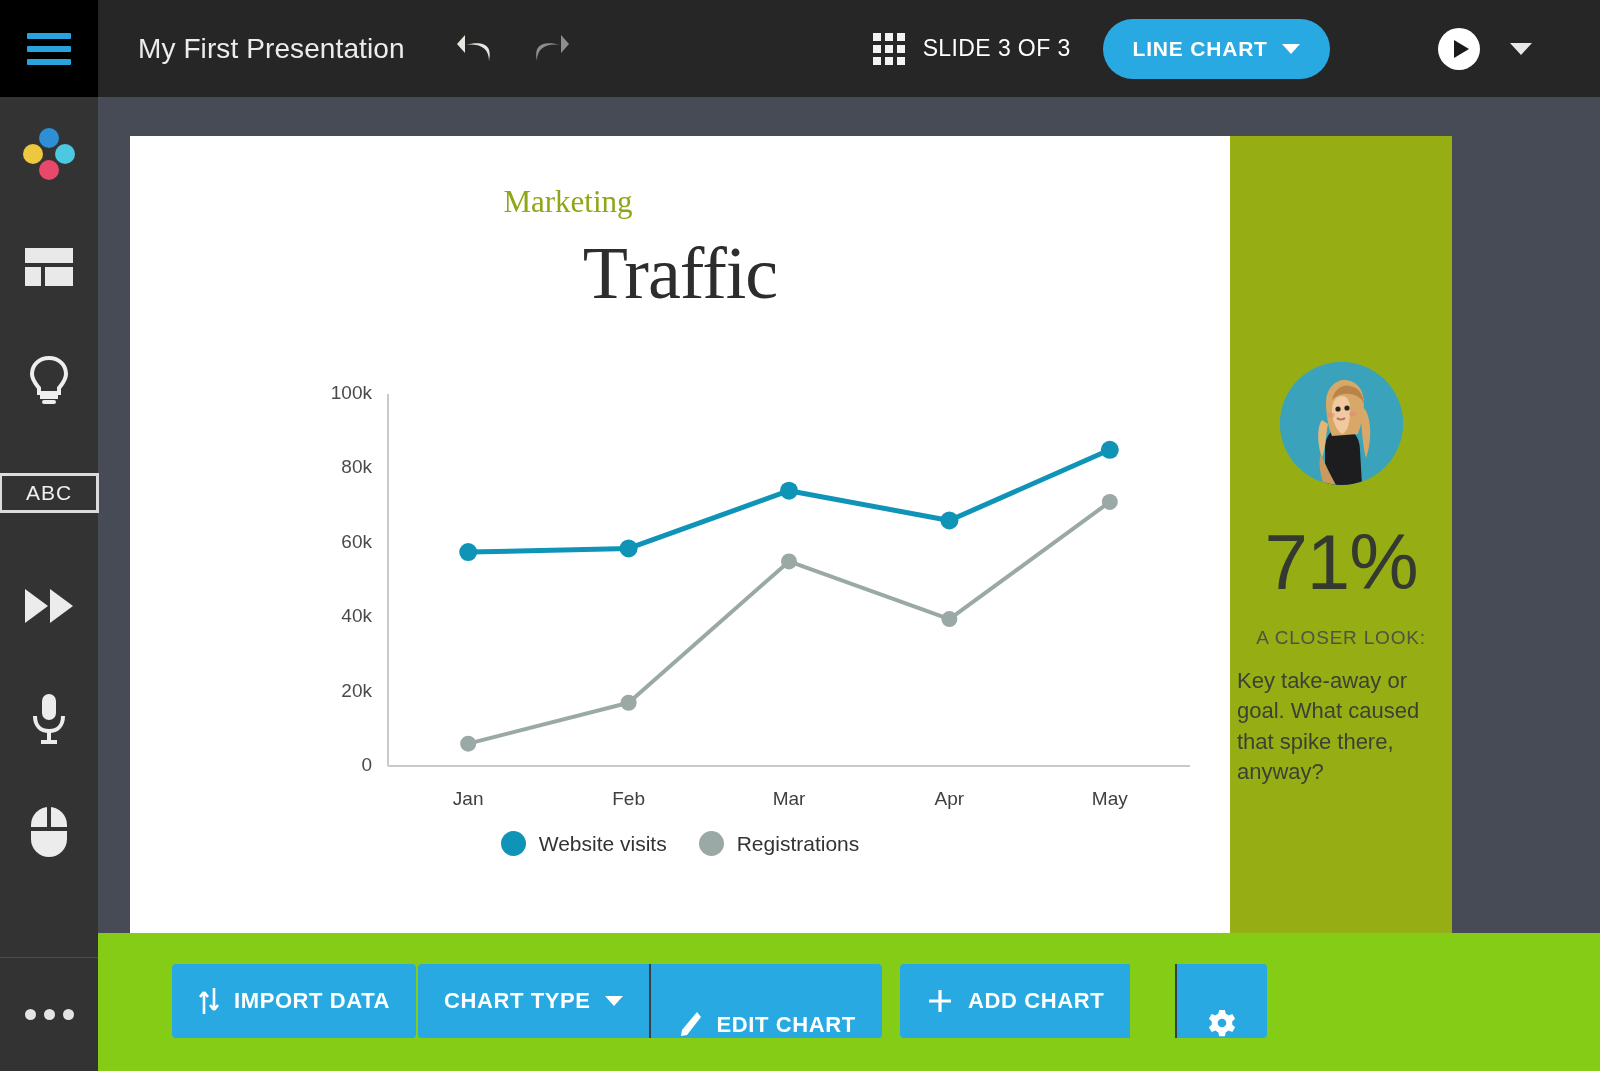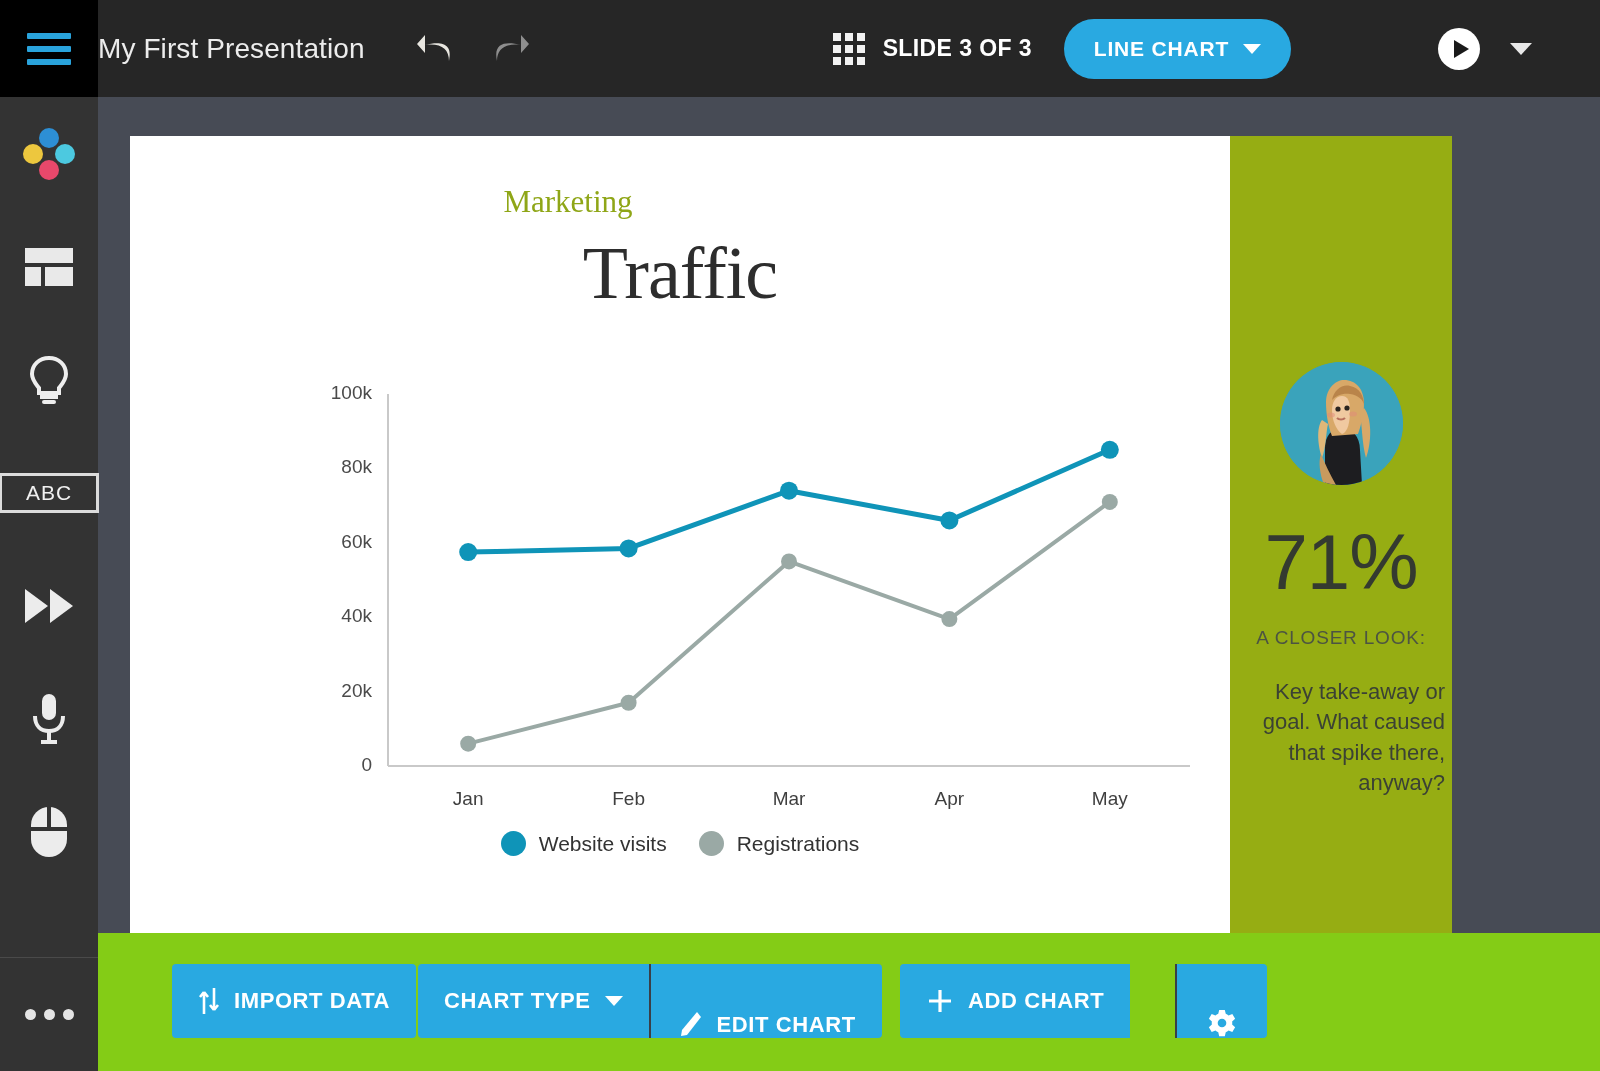--- a/index.html
+++ b/index.html
@@ -20,31 +20,31 @@
   .menu-block {
     width: 98px; height: 97px; background: #000;
     display: flex; align-items: center; justify-content: center;
     flex: 0 0 98px; cursor: pointer;
   }
   .hamburger { width: 44px; display: flex; flex-direction: column; gap: 7px; }
   .hamburger i { display: block; height: 6px; background: #29a3dc; border-radius: 1px; }
 
   .pres-title {
     color: #ececec; font-size: 28px; font-weight: 400;
-    letter-spacing: .1px; white-space: nowrap;
+    margin-left: 40px; letter-spacing: .1px; white-space: nowrap;
   }
 
   .undo-redo { display: flex; align-items: center; gap: 28px; margin-left: 48px; }
   .ur-btn { width: 46px; height: 46px; display: flex; align-items: center; justify-content: center; cursor: pointer; }
 
   .slidecount { display: flex; align-items: center; gap: 18px; margin-left: 300px; }
   .grid-icon { display: grid; grid-template-columns: repeat(3, 8px); grid-template-rows: repeat(3, 8px); gap: 4px; }
   .grid-icon span { display: block; width: 8px; height: 8px; background: #f2f2f2; }
   .slidecount-label {
-    color: #fff; font-size: 23px; font-weight: 700; letter-spacing: .4px; white-space: nowrap;
+    color: #fff; font-size: 23px; font-weight: 400; letter-spacing: .4px; white-space: nowrap;
   }
 
   .chart-pill {
     margin-left: 32px; height: 60px; padding: 0 30px;
     background: #29a9e1; border-radius: 30px; border: none;
     color: #fff; font-size: 21px; font-weight: 700; letter-spacing: .8px;
     display: flex; align-items: center; gap: 14px; cursor: pointer;
     font-family: "Liberation Sans", sans-serif;
   }
   .caret-down {
@@ -149,22 +149,22 @@
     background: #3aa3bb; position: relative; flex: 0 0 123px;
   }
   .pct {
     margin-top: 38px; color: #343a30; font-size: 78px; font-weight: 400;
     letter-spacing: -1px; line-height: 1;
   }
   .closer {
     margin-top: 26px; color: #4c5442; font-size: 19px; letter-spacing: .8px;
   }
   .takeaway {
-    margin-top: 28px; color: #3b4234; font-size: 22px; line-height: 1.38;
-    text-align: right; width: 208px;
+    margin-top: 17px; color: #3b4234; font-size: 22px; line-height: 1.38;
+    text-align: left; width: 208px;
   }
 
   
   .bottombar {
     position: absolute; left: 98px; top: 933px; width: 1502px; height: 138px;
     background: #84cc16;
   }
   .btn-group { position: absolute; display: flex; border-radius: 4px; overflow: hidden; }
   .tbtn {
     background: #29a9e1; color: #fff; border: none; height: 74px;

